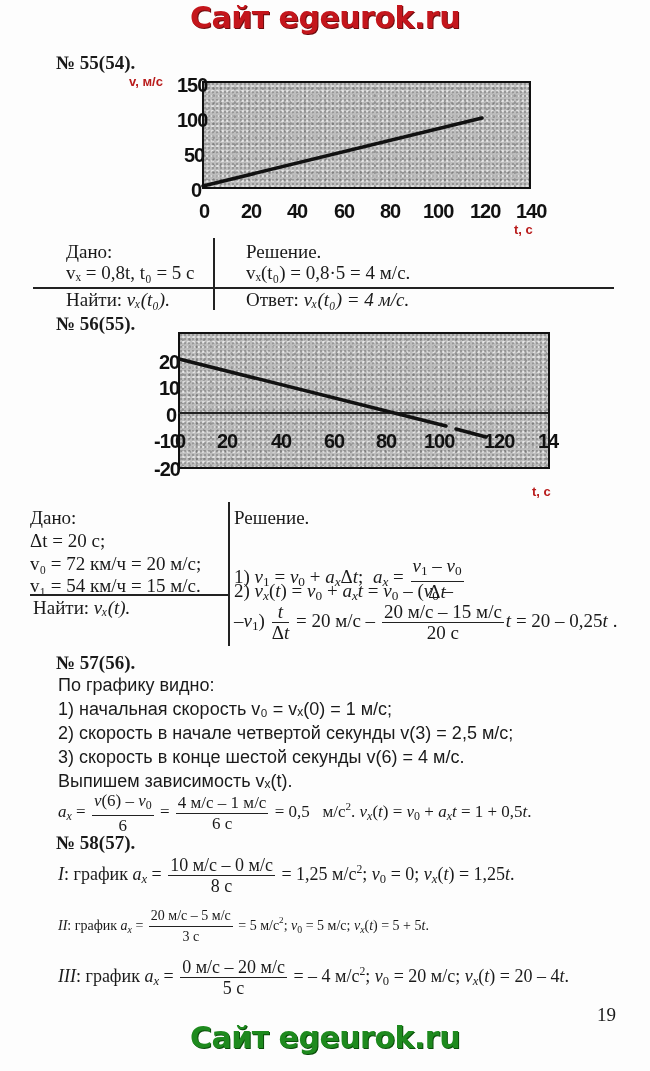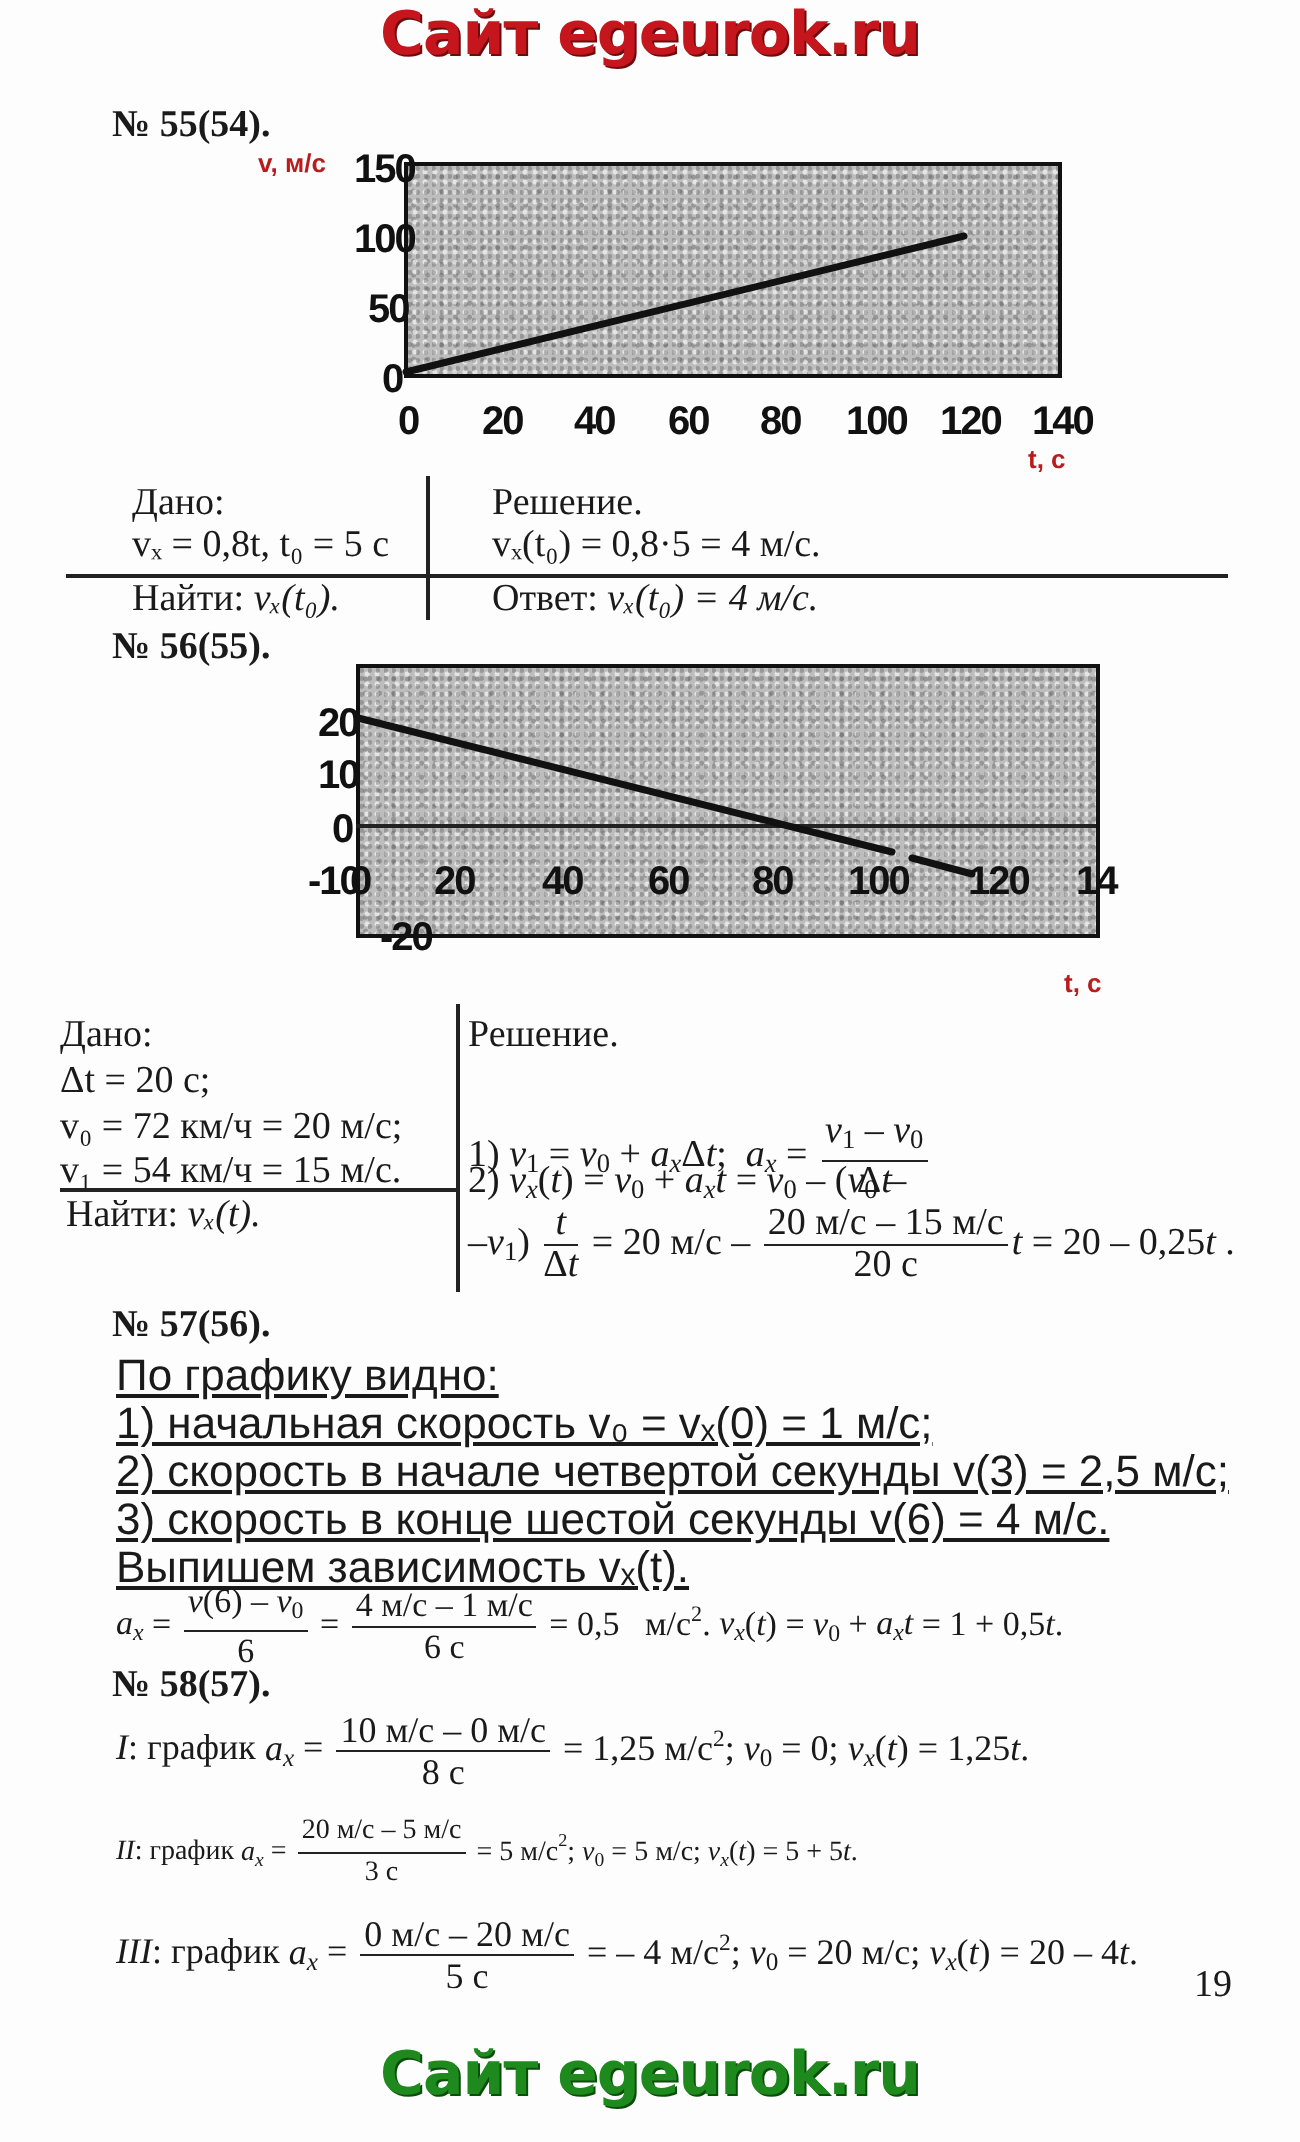--- a/index.html
+++ b/index.html
@@ -12,21 +12,21 @@
     .abs { position: absolute; }
     .watermark {
       position: absolute; left: 0; width: 650px; text-align: center;
       font-family: "DejaVu Sans", sans-serif; font-size: 30px; font-weight: bold;
       letter-spacing: -0.5px;
     }
     .wm-top { top: 0px; color: #c4161c; text-shadow: 1px 1px 0 #6d0c0f; }
     .wm-bottom { top: 1020px; color: #1e8a1e; text-shadow: 1px 1px 0 #0b4d0b; }
     .heading { font-weight: bold; font-size: 19px; }
     .txt { font-size: 19px; white-space: nowrap; }
-    .txtb { font-size: 22px; white-space: nowrap; font-family: "Liberation Sans", sans-serif; font-stretch: condensed; text-decoration: underline; }
+    .txtb { font-size: 18px; white-space: nowrap; font-family: "Liberation Sans", sans-serif; font-stretch: condensed; }
     i { font-style: italic; }
     sub { font-size: 70%; vertical-align: -3px; }
     sup { font-size: 65%; vertical-align: 7px; }
     .frac { display: inline-block; vertical-align: middle; text-align: center; margin: 0 2px; }
     .frac .num { display: block; border-bottom: 1.5px solid #222; padding: 0 2px; line-height: 20px; }
     .frac .den { display: block; line-height: 20px; }
     .rule { position: absolute; background: #222; }
     .plot {
       position: absolute; border: 2px solid #111;
       background-color: #bdbdbd;
@@ -88,21 +88,21 @@
 
 <div class="abs heading" style="left:56px;top:313px;">№ 56(55).</div>
 
 <div>
   <div class="plot" style="left:178px;top:332px;width:368px;height:133px;"></div>
   <div class="rule" style="left:178px;top:412px;width:370px;height:1.5px;"></div>
   <div class="tick" style="left:159px;top:351px;">20</div>
   <div class="tick" style="left:159px;top:377px;">10</div>
   <div class="tick" style="left:166px;top:404px;">0</div>
   <div class="tick" style="left:154px;top:430px;">-10</div>
-  <div class="tick" style="left:154px;top:458px;margin-left:36px;">-20</div>
+  <div class="tick" style="left:154px;top:458px;">-20</div>
 
   <div class="tick" style="left:175px;top:430px;">0</div>
   <div class="tick" style="left:217px;top:430px;">20</div>
   <div class="tick" style="left:271px;top:430px;">40</div>
   <div class="tick" style="left:324px;top:430px;">60</div>
   <div class="tick" style="left:376px;top:430px;">80</div>
   <div class="tick" style="left:424px;top:430px;">100</div>
   <div class="tick" style="left:484px;top:430px;">120</div>
   <div class="tick" style="left:538px;top:430px;">14</div>
   <div class="axis-label" style="left:532px;top:484px;">t, c</div>
@@ -151,15 +151,15 @@
 <div class="abs txt" style="left:58px;top:855px;font-size:18px;">
   <i>I</i>: <span>график</span> <i>a<sub>x</sub></i> = <span class="frac"><span class="num">10 м/с – 0 м/с</span><span class="den">8 с</span></span> <span>= 1,25 м/с<sup>2</sup>; <i>v</i><sub>0</sub> = 0; <i>v<sub>x</sub></i>(<i>t</i>) = 1,25<i>t</i>.</span>
 </div>
 <div class="abs txt" style="left:58px;top:906px;font-size:14px;">
   <i>II</i>: <span>график</span> <i>a<sub>x</sub></i> = <span class="frac"><span class="num">20 м/с – 5 м/с</span><span class="den">3 с</span></span> <span>= 5 м/с<sup>2</sup>; <i>v</i><sub>0</sub> = 5 м/с; <i>v<sub>x</sub></i>(<i>t</i>) = 5 + 5<i>t</i>.</span>
 </div>
 <div class="abs txt" style="left:58px;top:957px;font-size:18px;">
   <i>III</i>: <span>график</span> <i>a<sub>x</sub></i> = <span class="frac"><span class="num">0 м/с – 20 м/с</span><span class="den">5 с</span></span> <span>= – 4 м/с<sup>2</sup>; <i>v</i><sub>0</sub> = 20 м/с; <i>v<sub>x</sub></i>(<i>t</i>) = 20 – 4<i>t</i>.</span>
 </div>
 
-<div class="pagenum" style="left:597px;top:982px;">19</div>
+<div class="pagenum" style="left:597px;top:1004px;">19</div>
 
 <div class="watermark wm-bottom">Сайт egeurok.ru</div>
 
 </body></html>

